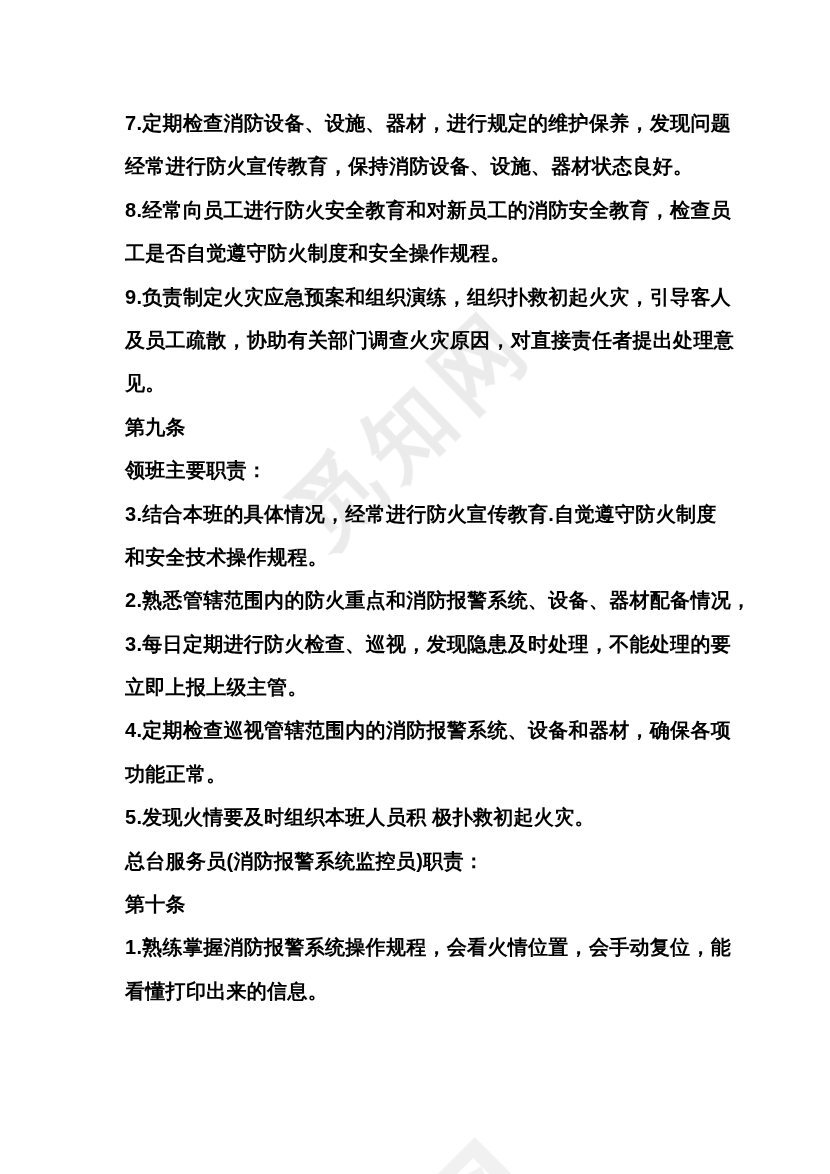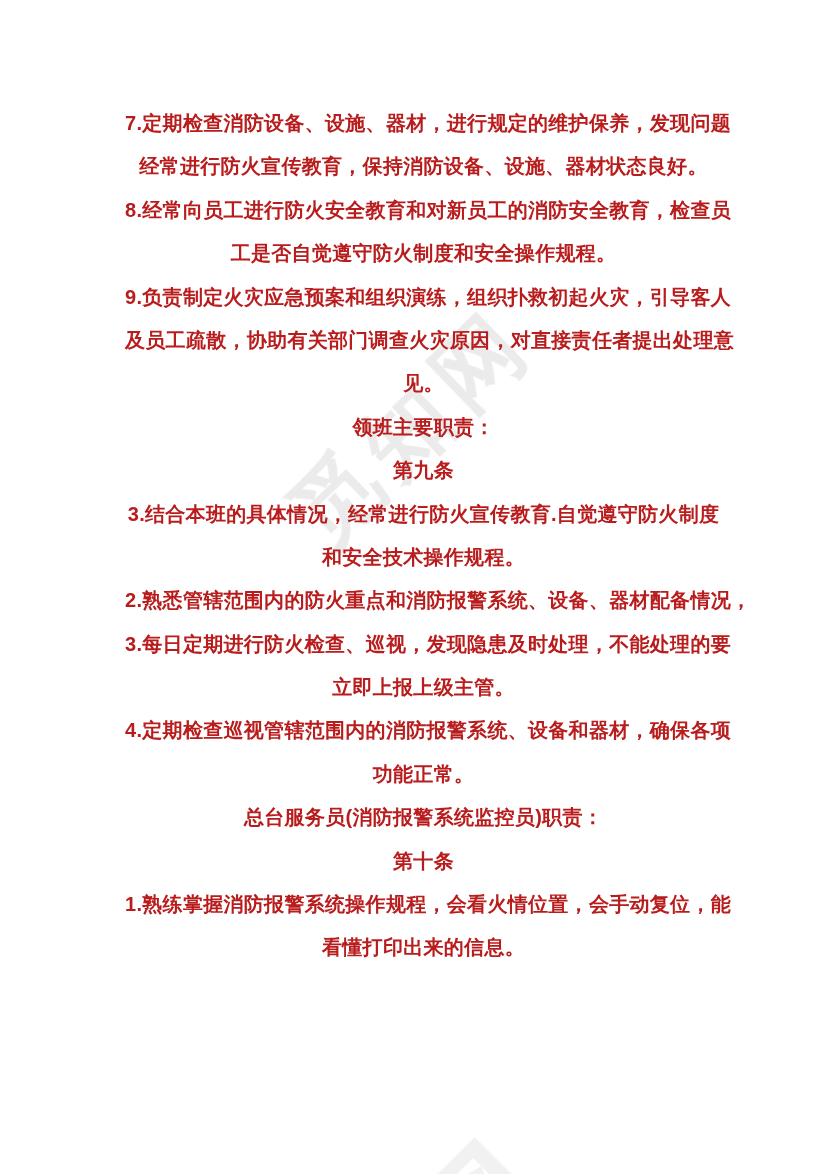--- a/index.html
+++ b/index.html
@@ -19,26 +19,25 @@
     inset: 0;
     background: #ffffff;
     overflow: hidden;
   }
   
   .content {
     position: absolute;
     left: 125px;
     right: 108px;
     top: 102px;
-    color: #b91c1c;
+    color: #000000;
     font-size: 20px;
     font-weight: 600;
     letter-spacing: 0.3px;
     z-index: 2;
-    text-align: center;
   }
   .line {
     height: 43.4px;
     line-height: 43.4px;
     white-space: nowrap;
   }
   
   .watermark {
     position: absolute;
     color: #ebebeb;
@@ -73,28 +72,29 @@
   <span class="watermark wm-partial">网</span>
 
   <main class="content">
     <div class="line">7.定期检查消防设备、设施、器材，进行规定的维护保养，发现问题</div>
     <div class="line">经常进行防火宣传教育，保持消防设备、设施、器材状态良好。</div>
     <div class="line">8.经常向员工进行防火安全教育和对新员工的消防安全教育，检查员</div>
     <div class="line">工是否自觉遵守防火制度和安全操作规程。</div>
     <div class="line">9.负责制定火灾应急预案和组织演练，组织扑救初起火灾，引导客人</div>
     <div class="line">及员工疏散，协助有关部门调查火灾原因，对直接责任者提出处理意</div>
     <div class="line">见。</div>
+    <div class="line">第九条</div>
     <div class="line">领班主要职责：</div>
-    <div class="line">第九条</div>
     <div class="line">3.结合本班的具体情况，经常进行防火宣传教育.自觉遵守防火制度</div>
     <div class="line">和安全技术操作规程。</div>
     <div class="line">2.熟悉管辖范围内的防火重点和消防报警系统、设备、器材配备情况，</div>
     <div class="line">3.每日定期进行防火检查、巡视，发现隐患及时处理，不能处理的要</div>
     <div class="line">立即上报上级主管。</div>
     <div class="line">4.定期检查巡视管辖范围内的消防报警系统、设备和器材，确保各项</div>
     <div class="line">功能正常。</div>
+    <div class="line">5.发现火情要及时组织本班人员积 极扑救初起火灾。</div>
     <div class="line">总台服务员(消防报警系统监控员)职责：</div>
     <div class="line">第十条</div>
     <div class="line">1.熟练掌握消防报警系统操作规程，会看火情位置，会手动复位，能</div>
     <div class="line">看懂打印出来的信息。</div>
   </main>
 
 </div>
 
 </body></html>

